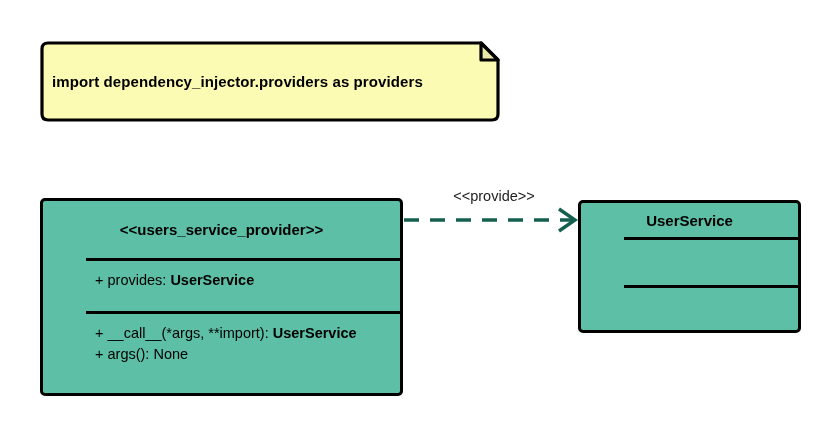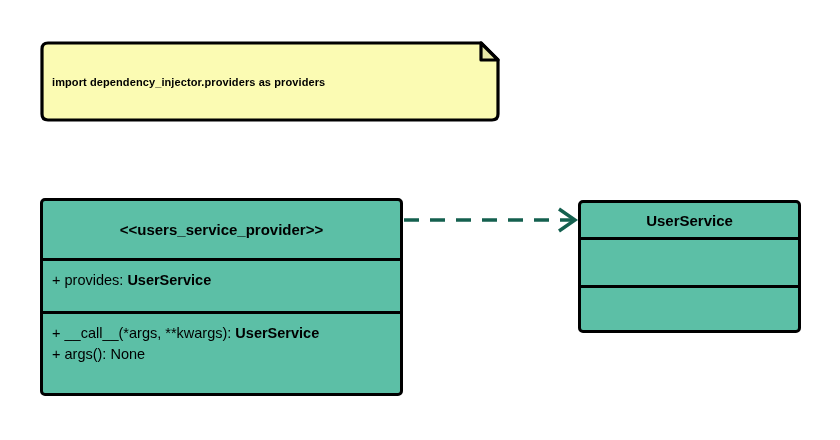--- a/index.html
+++ b/index.html
@@ -40,21 +40,21 @@
   }
   .note-text {
     position: absolute;
     left: 14px;
     top: 0;
     width: 434px;
     height: 81px;
     display: flex;
     align-items: center;
     justify-content: flex-start;
-    font-size: 11px;
+    font-size: 15px;
     font-weight: bold;
     color: #000000;
     letter-spacing: 0.1px;
     white-space: nowrap;
   }
 
   
   .class-box {
     position: absolute;
     box-sizing: border-box;
@@ -80,20 +80,21 @@
   }
   .compartment {
     box-sizing: border-box;
     width: 100%;
     border-top: 3px solid #000000;
     padding: 9px 9px 9px 9px;
     font-size: 14.5px;
     line-height: 21px;
     color: #000000;
     white-space: nowrap;
+    margin-left: 43px;
   }
   .member {
     white-space: nowrap;
   }
   .member .bold {
     font-weight: bold;
   }
 
   
   #provider-box {
@@ -171,33 +172,34 @@
   </div>
 
   <div class="class-box" id="provider-box">
     <div class="class-header">
       <span>&lt;&lt;users_service_provider&gt;&gt;</span>
     </div>
     <div class="compartment attrs">
       <div class="member"><span>+</span><span>&nbsp;</span><span>provides: </span><span class="bold">UserService</span></div>
     </div>
     <div class="compartment ops">
-      <div class="member"><span>+</span><span>&nbsp;</span><span>__call__(*args, **kwargs): </span><span class="bold">UserService</span></div>
+      <div class="member"><span>+</span><span>&nbsp;</span><span>__call__(*args, **import): </span><span class="bold">UserService</span></div>
       <div class="member"><span>+</span><span>&nbsp;</span><span>args(): None</span><span class="bold"></span></div>
     </div>
   </div>
 
   <div class="class-box" id="service-box">
     <div class="class-header">
       <span>UserService</span>
     </div>
     <div class="compartment compartment-empty-1"></div>
     <div class="compartment compartment-empty-2"></div>
   </div>
 
   <div class="connector">
     <svg width="195" height="55" viewBox="0 0 195 55">
       <line x1="9" y1="37" x2="178" y2="37" stroke="#14604f" stroke-width="3.4" stroke-dasharray="15,11"></line>
       <polyline points="164,26 180,37 164,48" fill="none" stroke="#14604f" stroke-width="3.4" stroke-linecap="butt" stroke-linejoin="miter"></polyline>
     </svg>
   </div>
+  <div class="connector-label">&lt;&lt;provide&gt;&gt;</div>
 
 </div>
 
 </body></html>

